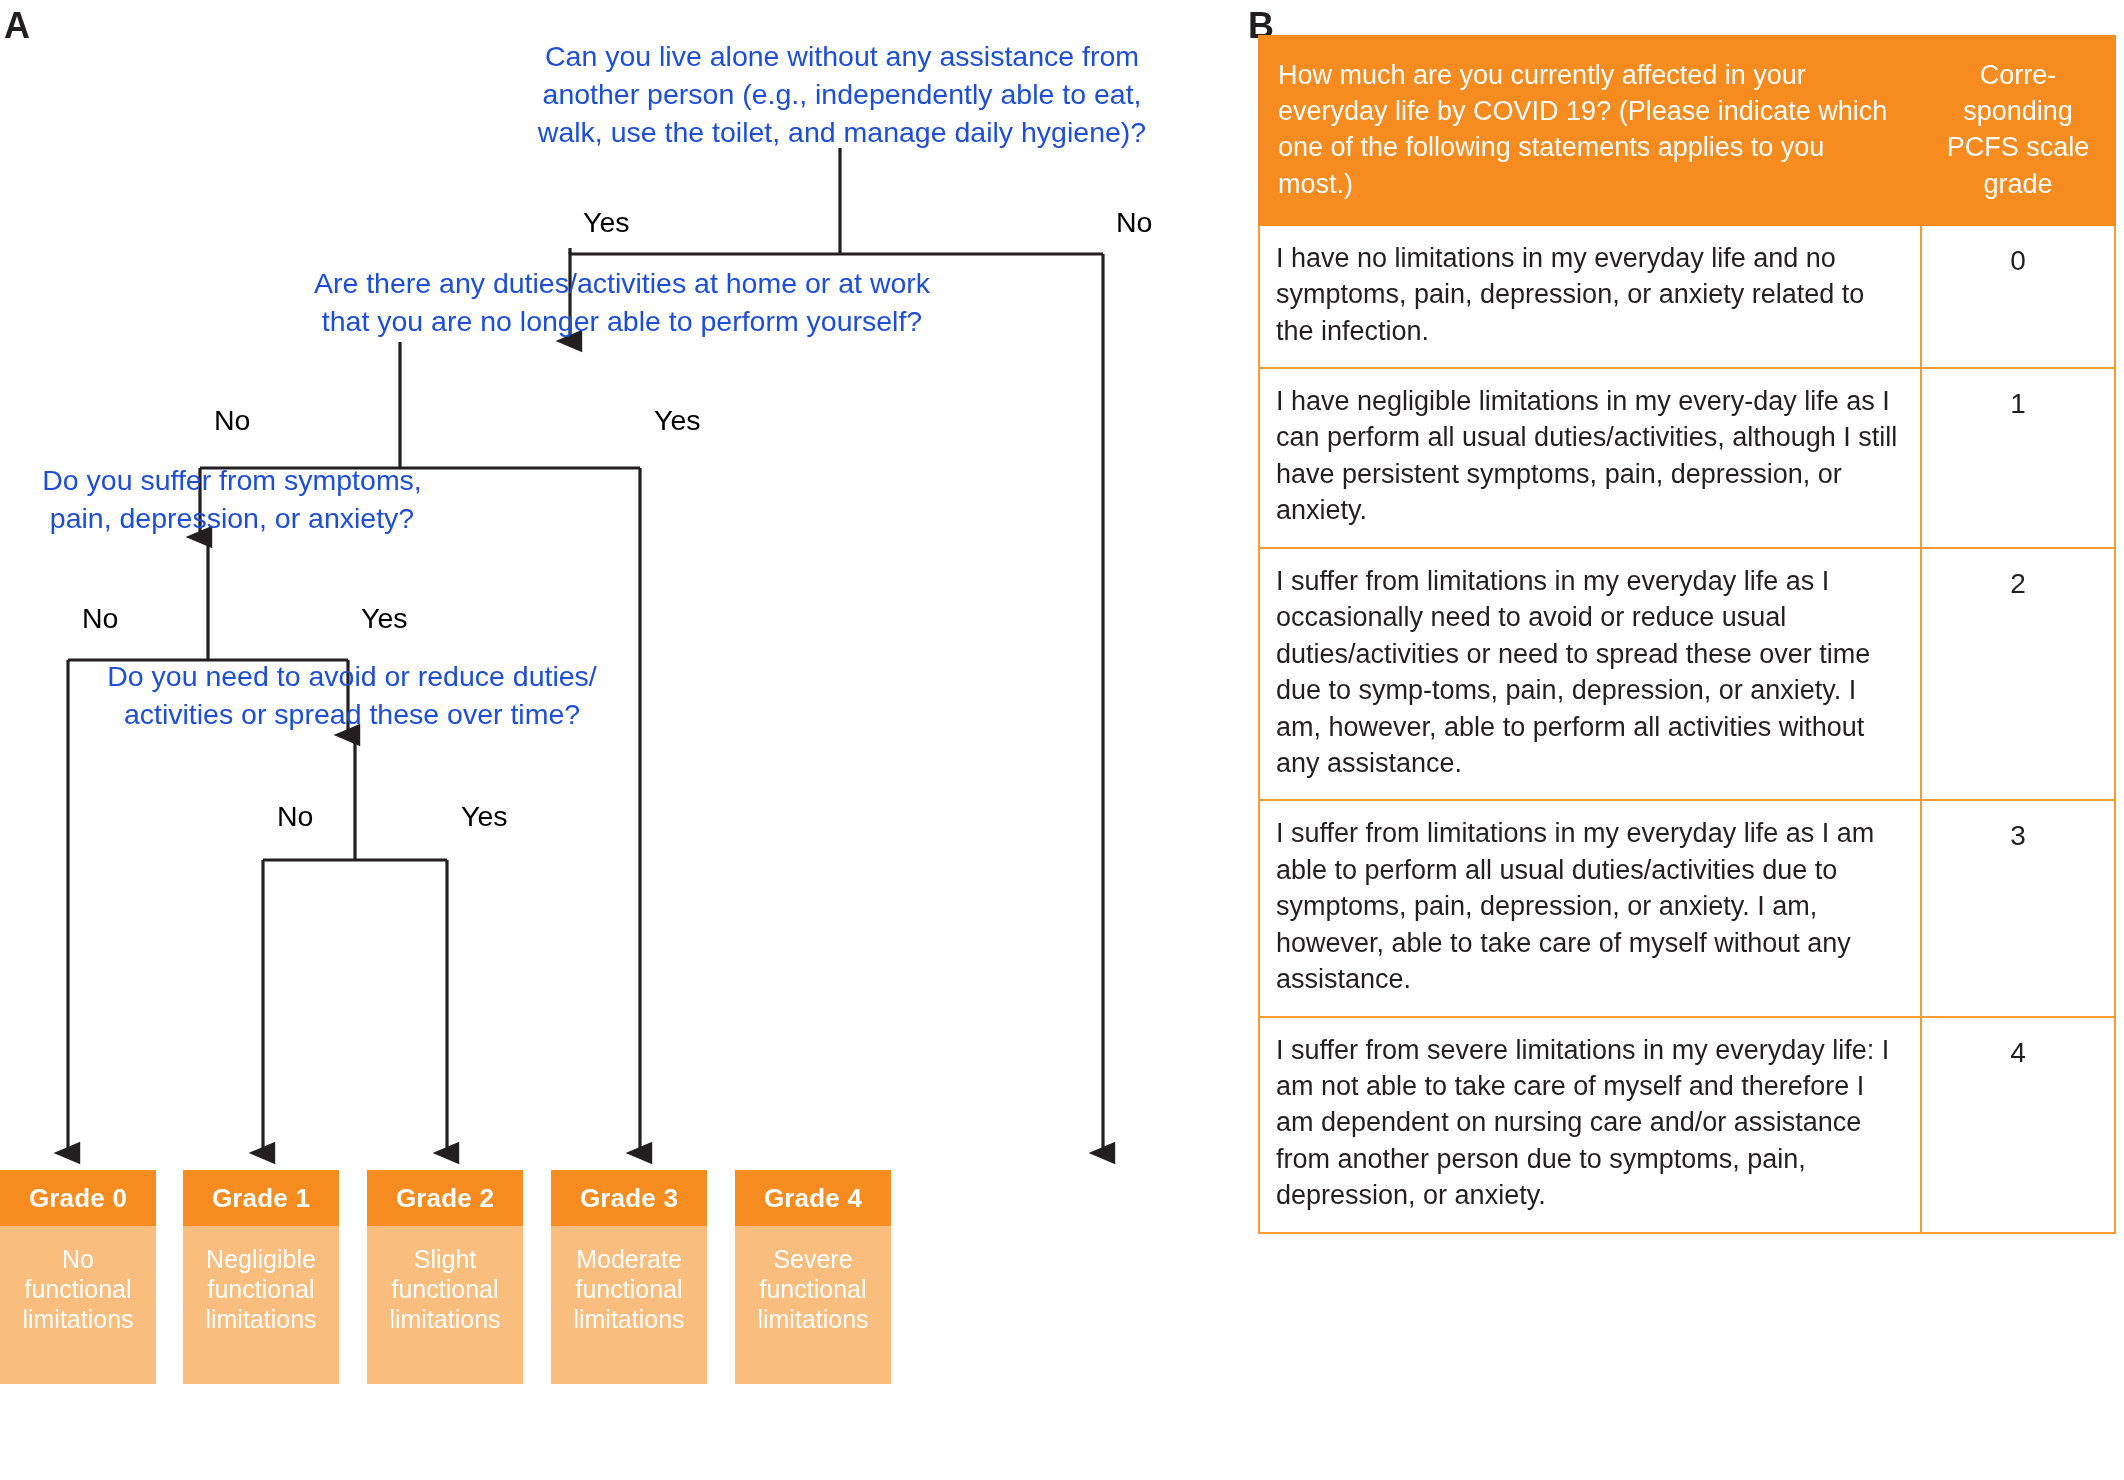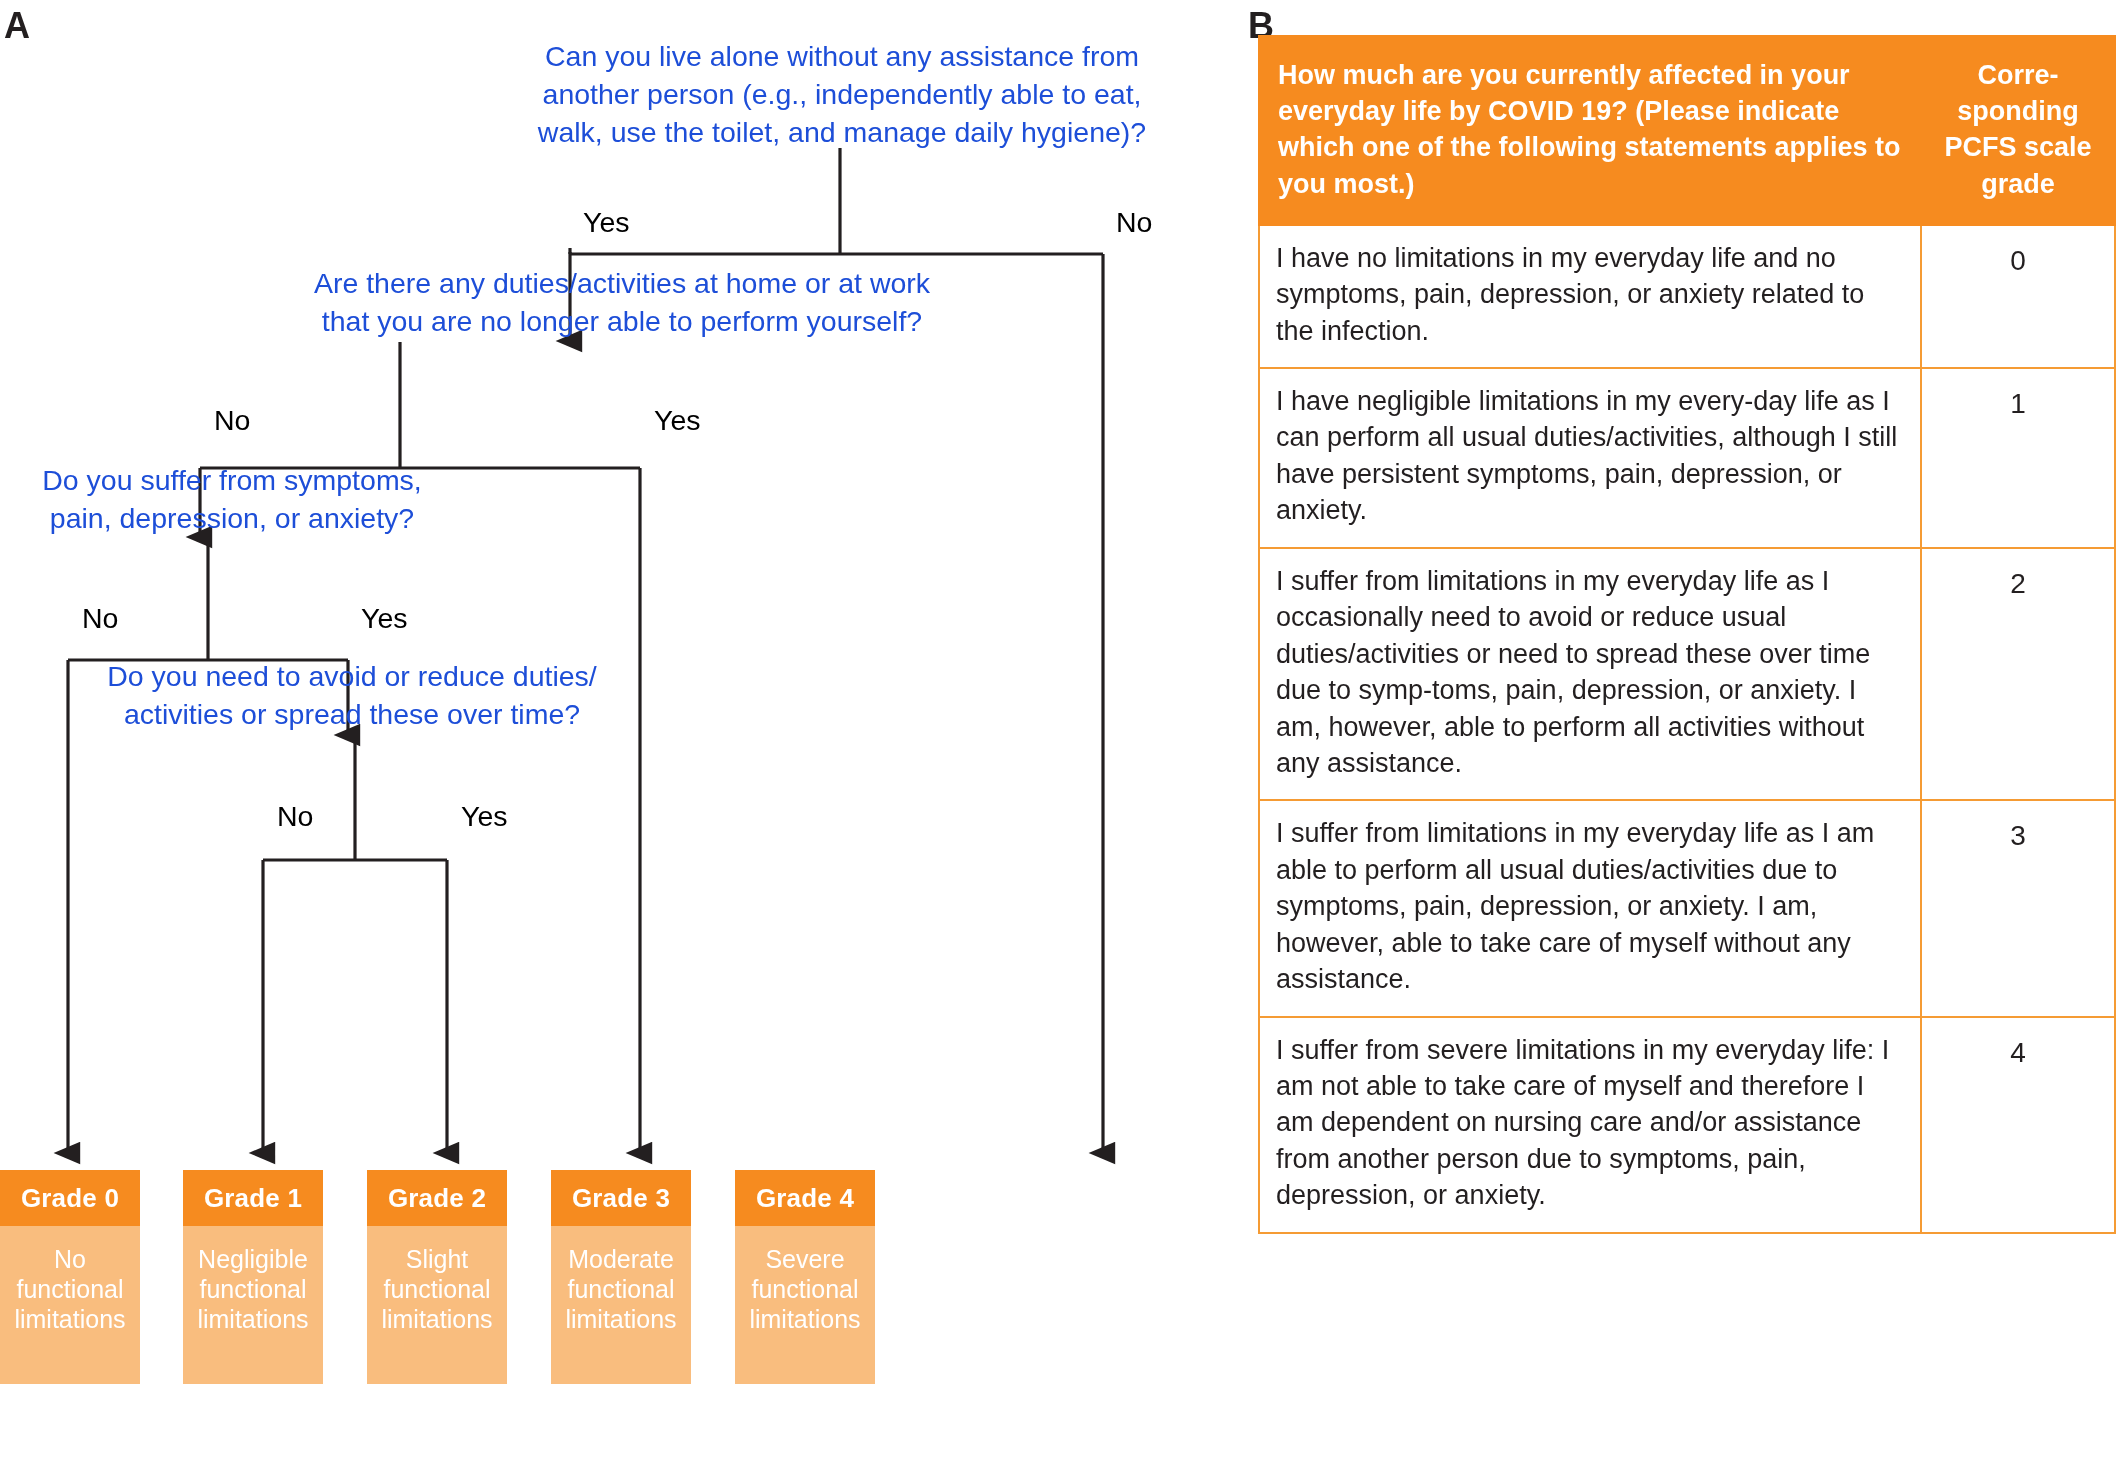--- a/index.html
+++ b/index.html
@@ -55,21 +55,21 @@
     position: absolute;
     font-size: 28.5px;
     line-height: 1;
     color: #000000;
   }
 
   
   .grade-box {
     position: absolute;
     top: 1170px;
-    width: 140px;
+    width: 156px;
   }
   .grade-head {
     height: 56px;
     background: #f68b1f;
     color: #ffffff;
     font-weight: bold;
     font-size: 26px;
     display: flex;
     align-items: center;
     justify-content: center;
@@ -108,21 +108,21 @@
     table-layout: fixed;
   }
   table.pcfs th, table.pcfs td {
     border: 2px solid #f59b34;
     vertical-align: top;
   }
   table.pcfs thead th {
     background: #f68b1f;
     color: #ffffff;
     border-color: #f68b1f;
-    font-weight: bold;
+    font-weight: normal;
     font-size: 27px;
     line-height: 1.34;
     padding: 20px 18px 22px 18px;
     text-align: left;
   }
   table.pcfs thead th.grade-col-head {
     text-align: center;
     padding-left: 6px;
     padding-right: 6px;
     margin-top: 28px;

